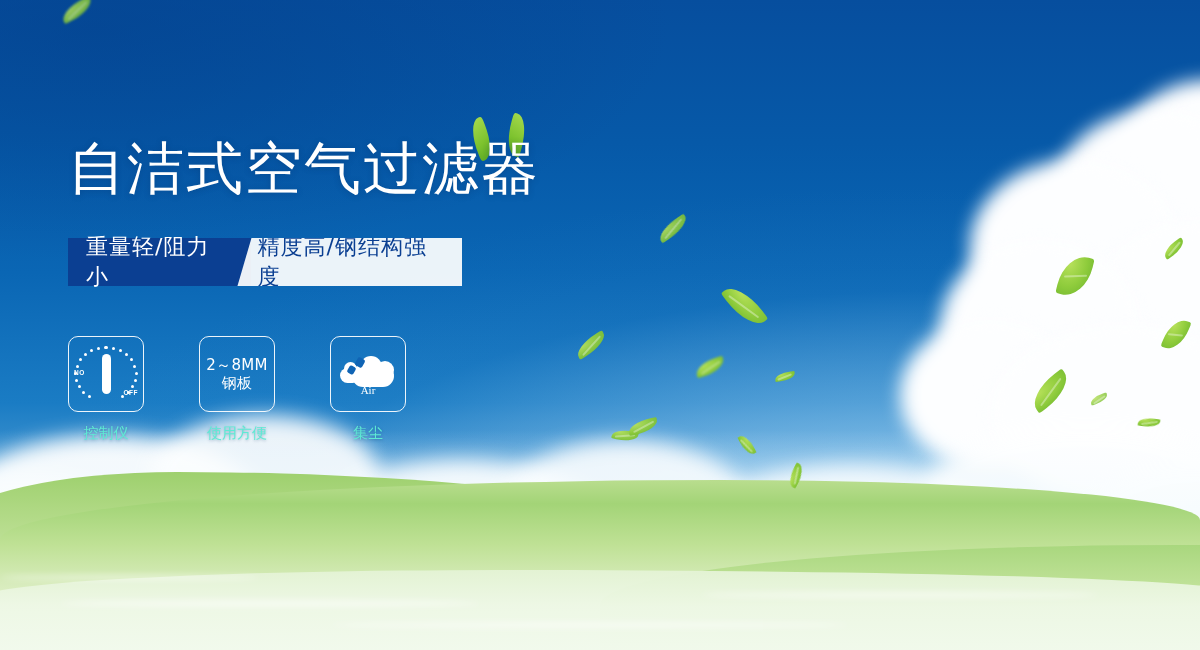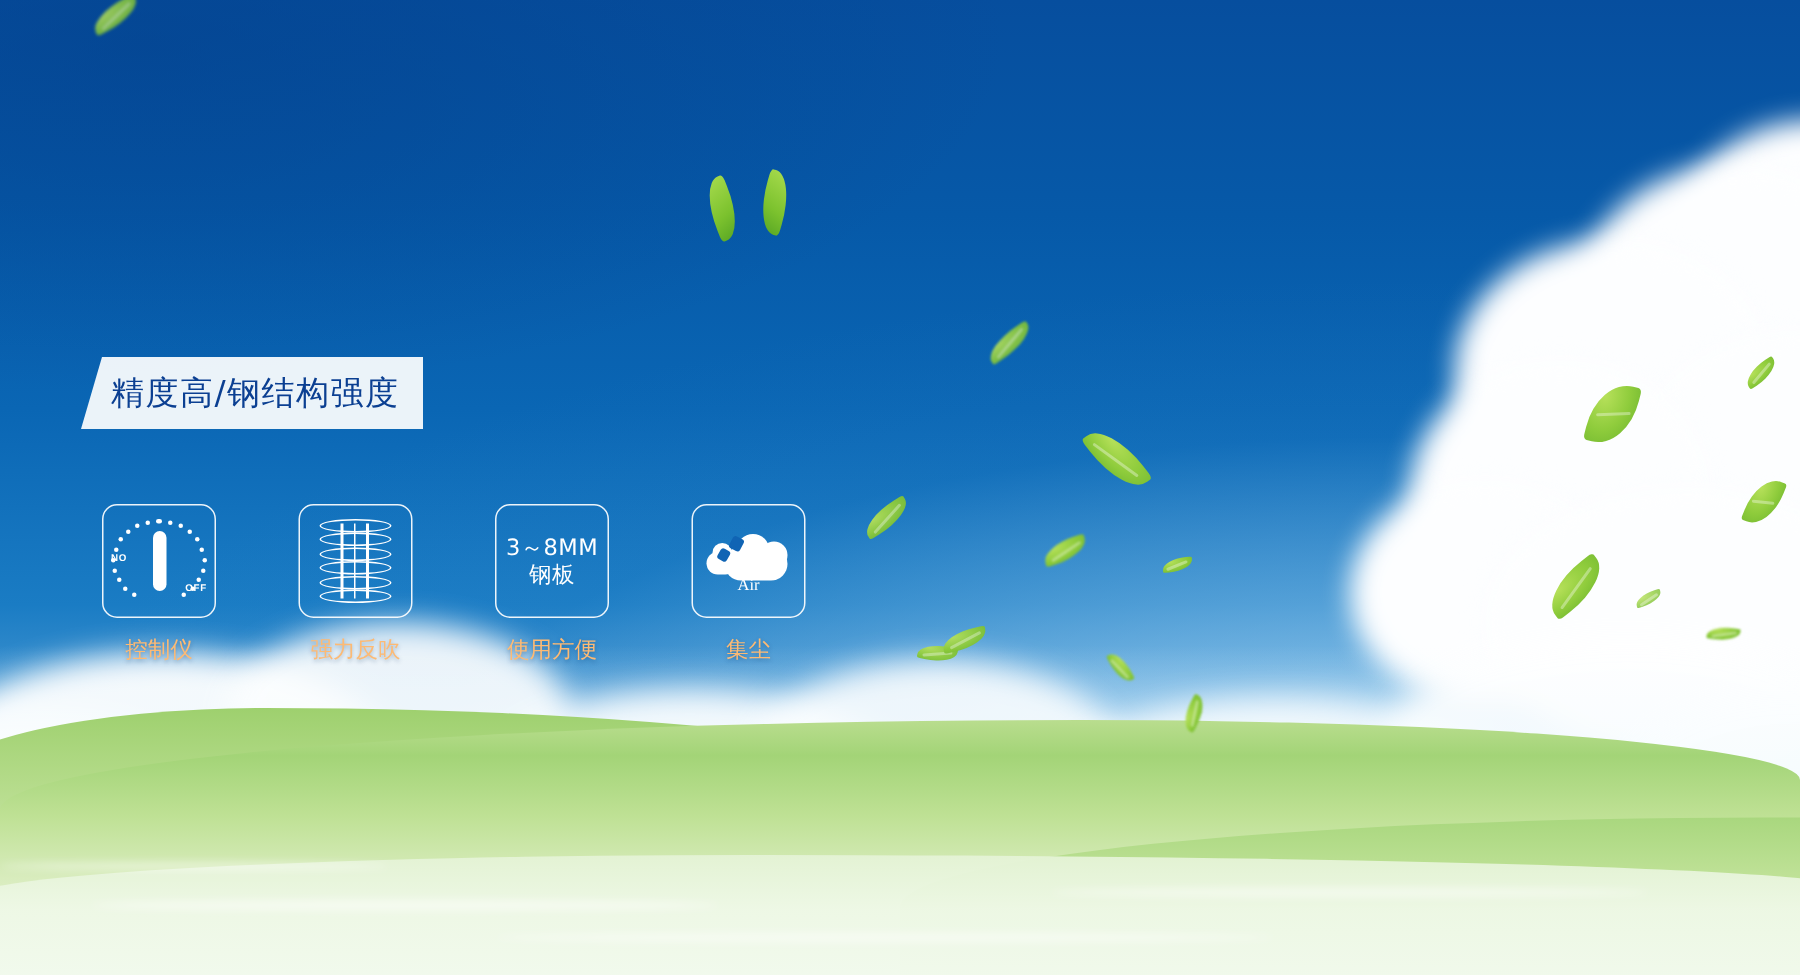--- a/index.html
+++ b/index.html
@@ -160,21 +160,21 @@
     position:relative;
   }
   .f-text{
     font-size:15px; line-height:18px; text-align:center;
     font-family:"DejaVu Sans","Liberation Sans",sans-serif;
     letter-spacing:.3px;
   }
   .f-text .l2{ display:block; }
   .f-label{
     margin-top:12px;
-    font-size:15px; color:#fdba74; white-space:nowrap;
+    font-size:15px; color:#5eead4; white-space:nowrap;
     font-family:"DejaVu Sans","Liberation Sans",sans-serif;
     text-shadow:0 1px 3px rgba(0,50,100,.35);
   }
   .feature.wide, .feature.wide .f-label{ width:auto; }
 
   
   .gauge{ position:relative; width:62px; height:58px; }
   .gauge .dot{ position:absolute; width:3.2px; height:3.2px; border-radius:50%; background:#fff; }
   .gauge .needle{
     position:absolute; left:50%; top:9px; margin-left:-4.5px;
@@ -258,22 +258,24 @@
   <div class="leaf" style="left:1162px;top:243px; width:24px; height:11px; transform:rotate(-34deg);"></div>
   <div class="leaf" style="left:1166px;top:318px; width:20px; height:33px; transform:rotate(22deg);"></div>
   <div class="leaf" style="left:1028px;top:380px; width:45px; height:22px; transform:rotate(-38deg);"></div>
   <div class="leaf" style="left:1138px;top:418px; width:22px; height:9px;  transform:rotate(8deg); filter:blur(.7px);"></div>
   <div class="leaf" style="left:1090px;top:395px; width:18px; height:8px;  transform:rotate(-18deg); opacity:.8;"></div>
 
   <div class="sprout">
     <div class="lf lf-l"></div>
     <div class="lf lf-r"></div>
   </div>
+  <h1 class="title">自洁式空气过滤器</h1>
 
   <div class="subbar">
+    <div class="sub-left">重量轻/阻力小</div>
     <div class="sub-right">精度高/钢结构强度</div>
   </div>
 
   <div class="features">
 
     <div class="feature">
       <div class="f-box">
         <div class="gauge">
           <div class="needle"></div>
           <div class="tg tg-no">NO</div>
@@ -298,41 +300,25 @@
           <div class="dot" style="left:0.0px;  top:33.5px;"></div>
           <div class="dot" style="left:2.7px;  top:40.0px;"></div>
           <div class="dot" style="left:7.2px;  top:45.5px;"></div>
           <div class="dot" style="left:13.1px; top:49.8px;"></div>
         </div>
       </div>
       <div class="f-label">控制仪</div>
     </div>
 
 
-    <div class="feature">
-      <div class="f-box">
-        <div class="coil">
-          <div class="bar" style="left:14px;"></div>
-          <div class="bar" style="left:22.5px;"></div>
-          <div class="bar" style="left:31px;"></div>
-          <div class="ring" style="top:0px;"></div>
-          <div class="ring" style="top:9.4px;"></div>
-          <div class="ring" style="top:18.8px;"></div>
-          <div class="ring" style="top:28.2px;"></div>
-          <div class="ring" style="top:37.6px;"></div>
-          <div class="ring" style="top:47px;"></div>
-        </div>
-      </div>
-      <div class="f-label">强力反吹</div>
-    </div>
 
     <div class="feature wide">
       <div class="f-box">
         <div class="f-text">
-          <span>3～8MM</span>
+          <span>2～8MM</span>
           <span class="l2">钢板</span>
         </div>
       </div>
       <div class="f-label">使用方便</div>
     </div>
 
     <div class="feature">
       <div class="f-box">
         <div class="aircloud">
           <div class="sm"></div>

